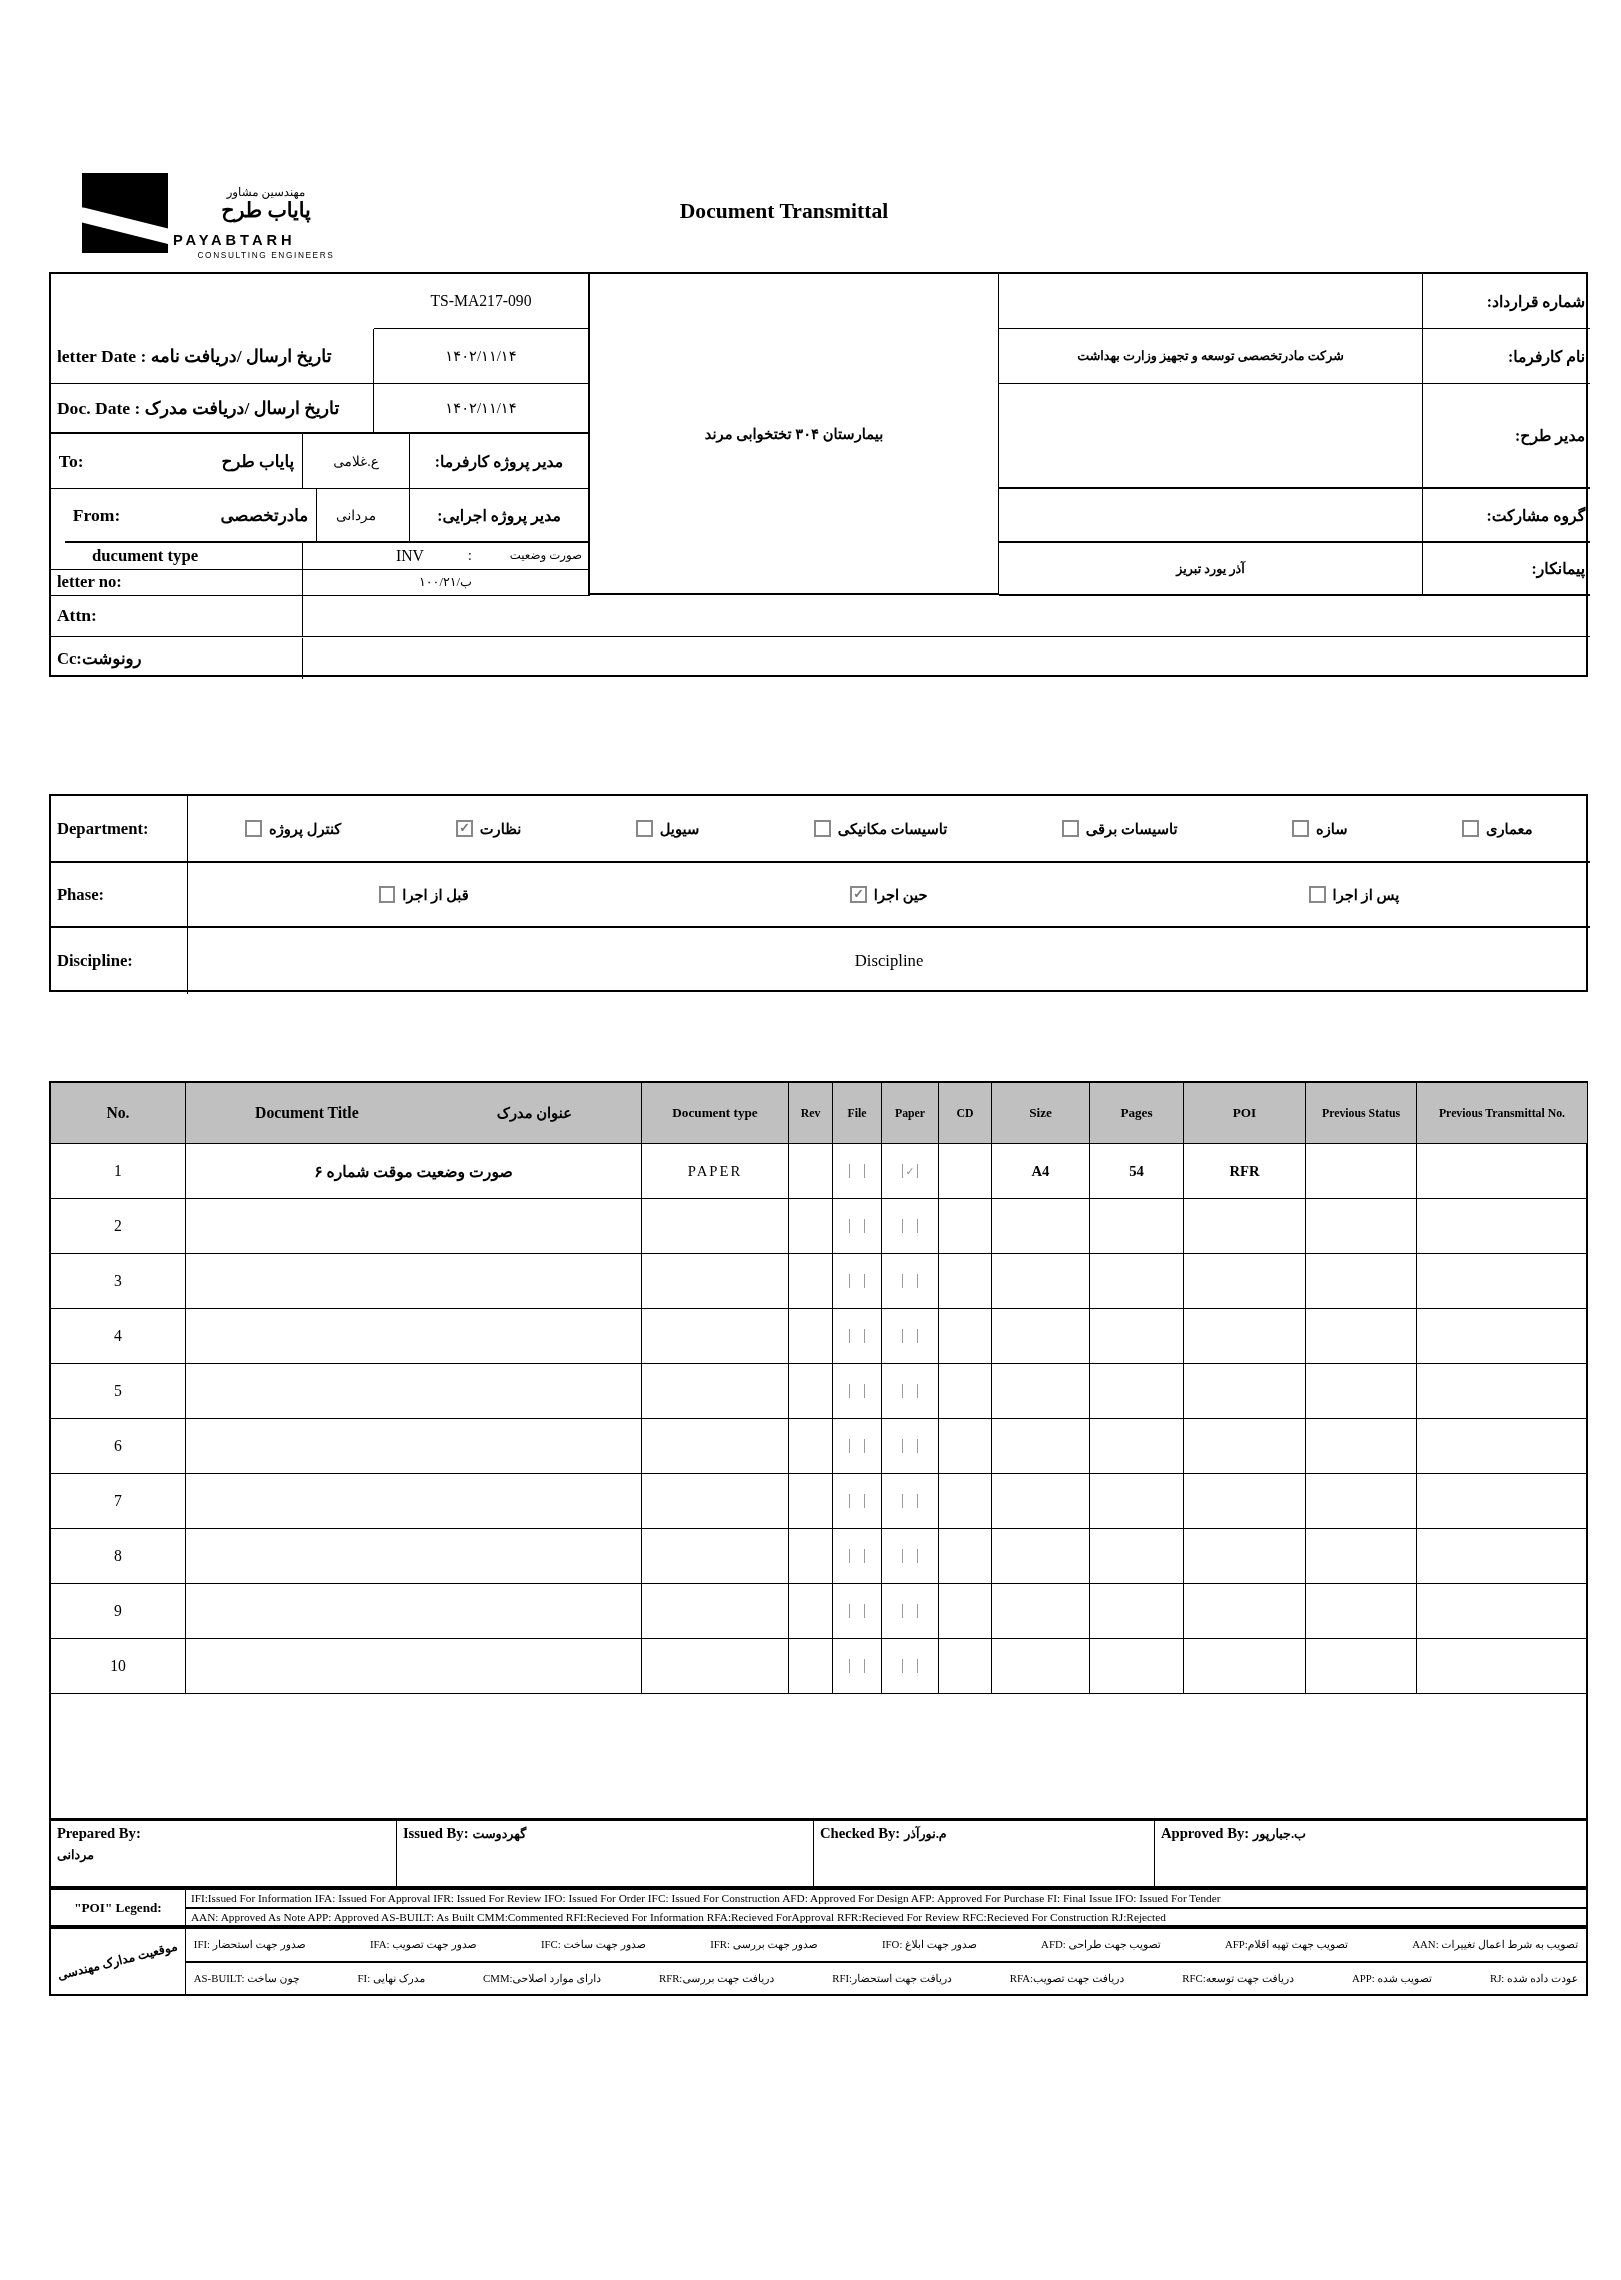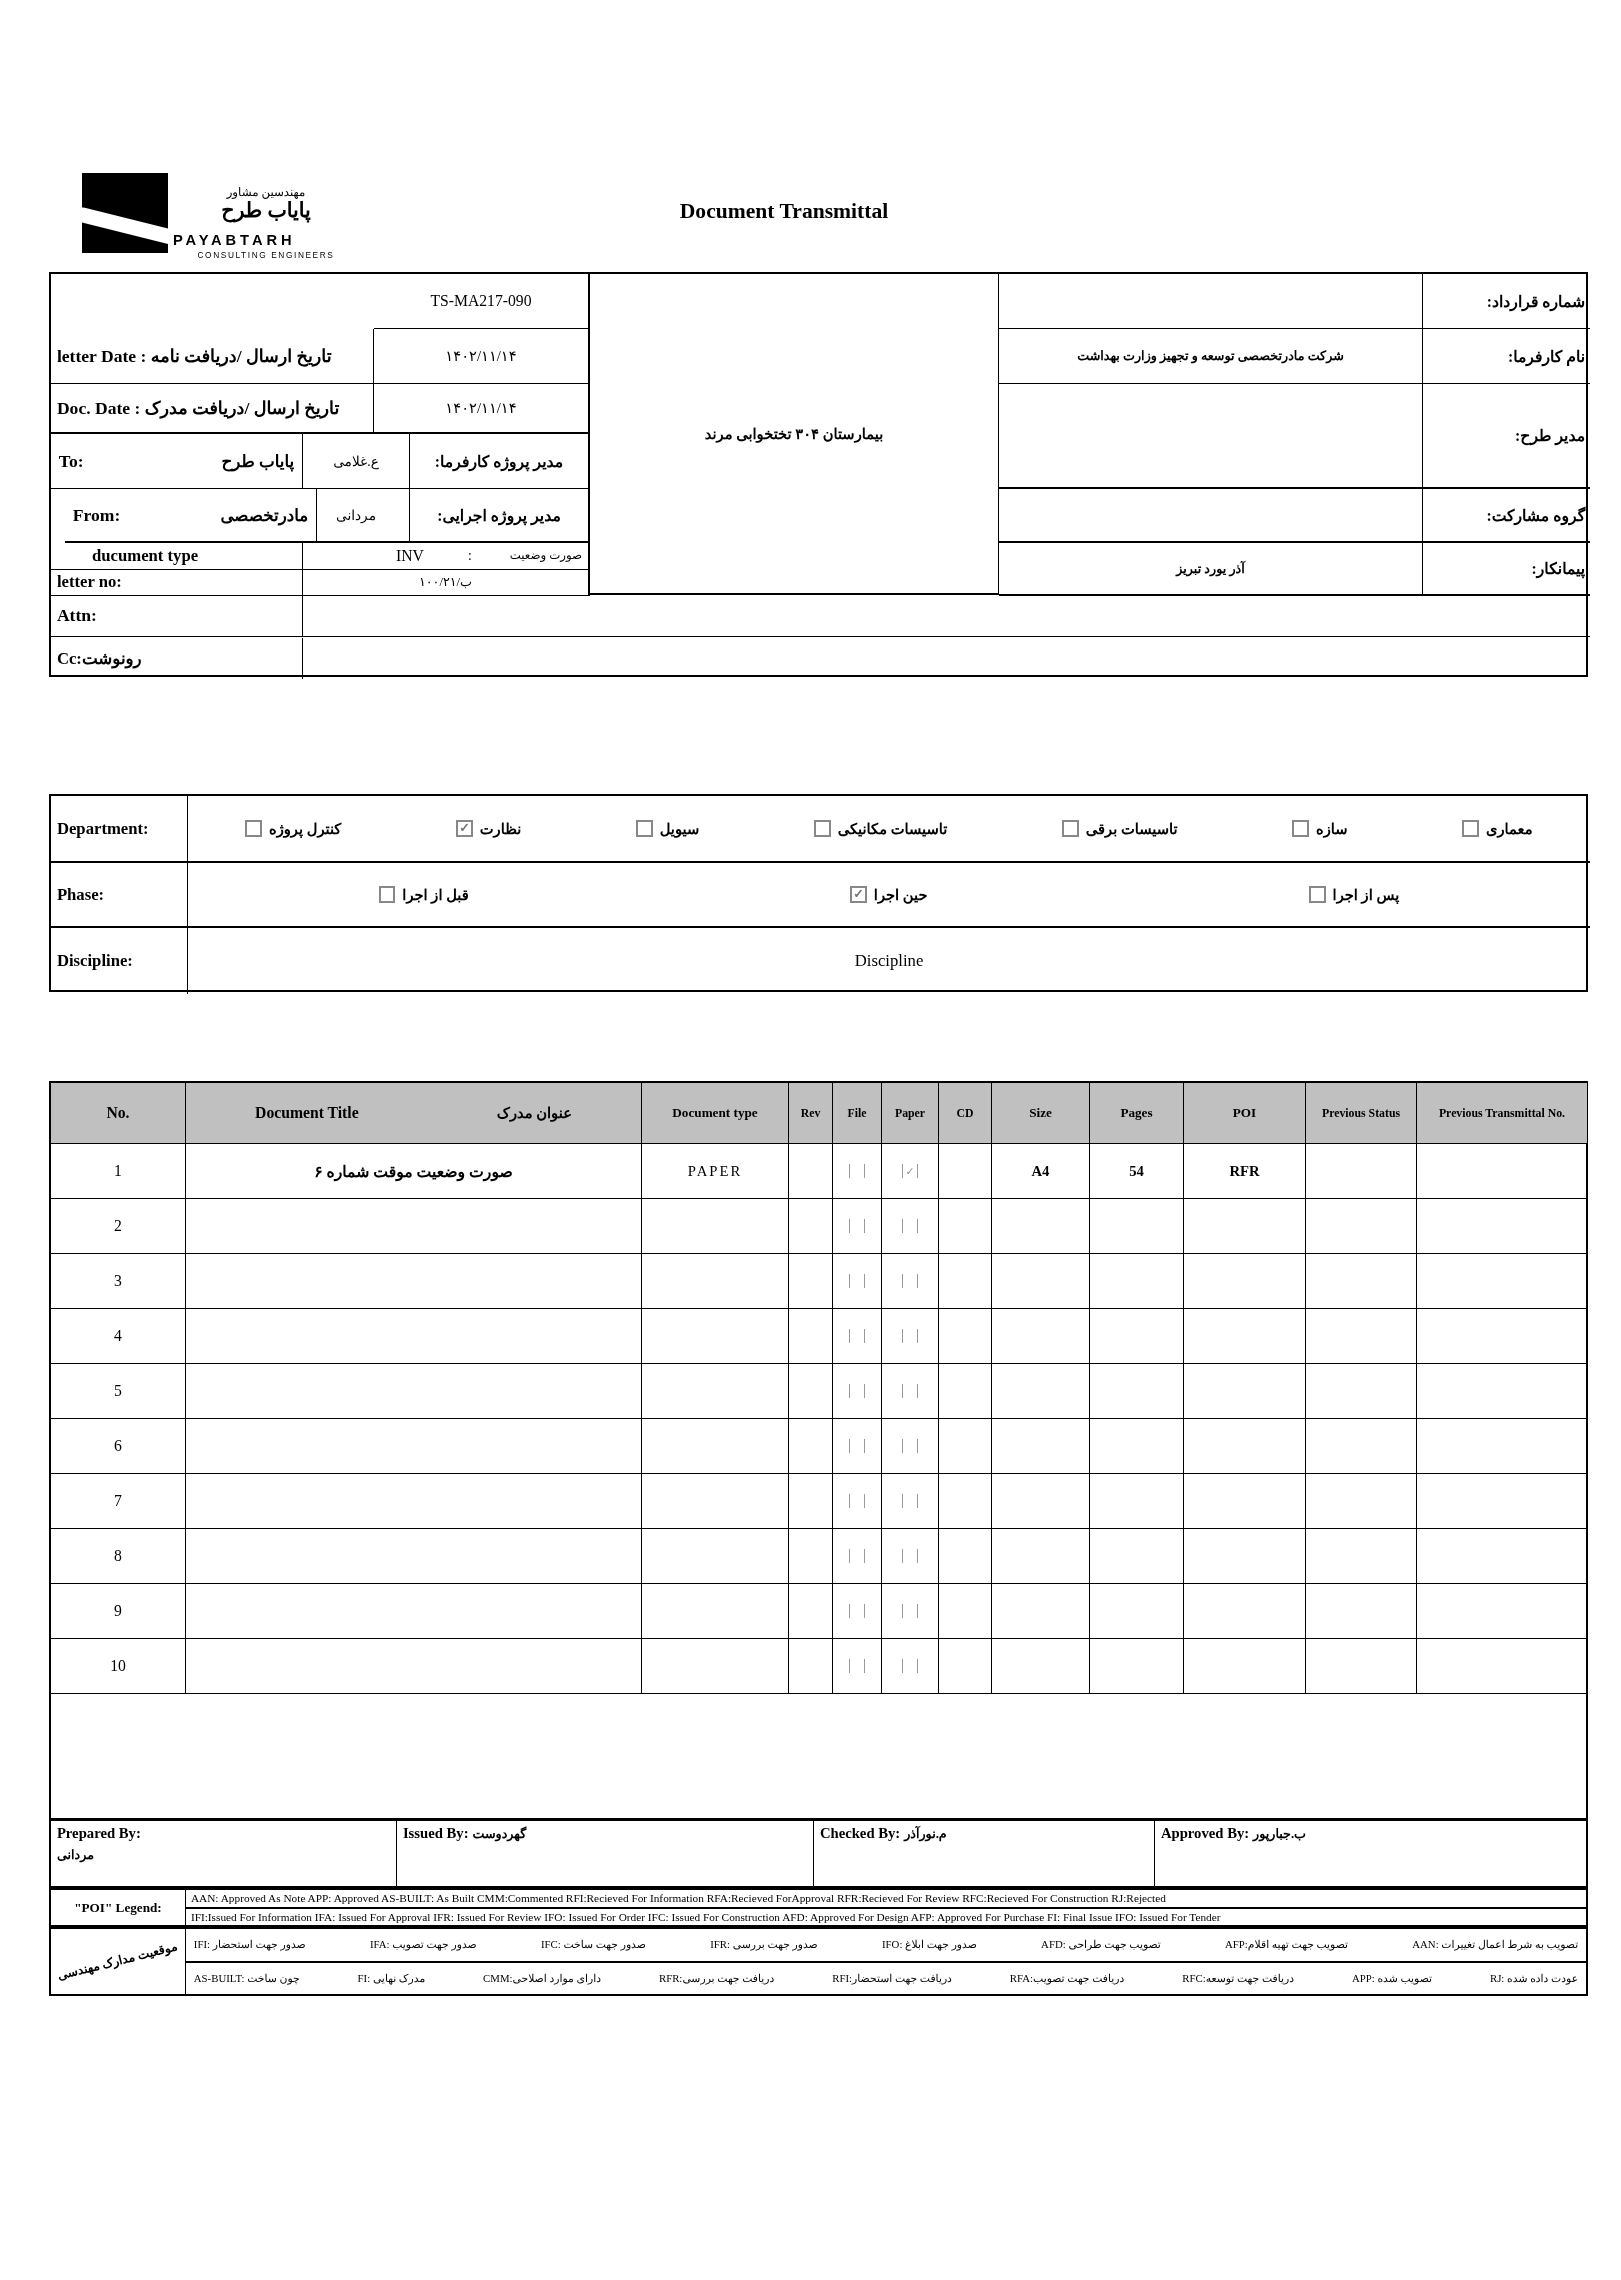--- a/index.html
+++ b/index.html
@@ -385,22 +385,22 @@
   </div>
   <div style="width:431px;">
     <span class="sig-label">Approved By:</span>
     <span class="sig-name">ب.جبارپور</span>
   </div>
 </div>
 
 <div class="poi">
   <div class="poi-label">"POI" Legend:</div>
   <div class="poi-lines">
+    <div class="poi-line">IFI:Issued For Information  IFA: Issued For Approval  IFR: Issued For Review   IFO: Issued For Order  IFC: Issued For Construction AFD: Approved For Design AFP: Approved For Purchase   FI: Final Issue  IFO: Issued For Tender</div>
     <div class="poi-line">AAN: Approved As Note  APP: Approved  AS-BUILT: As Built CMM:Commented  RFI:Recieved For Information   RFA:Recieved ForApproval   RFR:Recieved For Review  RFC:Recieved For Construction  RJ:Rejected</div>
-    <div class="poi-line">IFI:Issued For Information  IFA: Issued For Approval  IFR: Issued For Review   IFO: Issued For Order  IFC: Issued For Construction AFD: Approved For Design AFP: Approved For Purchase   FI: Final Issue  IFO: Issued For Tender</div>
   </div>
 </div>
 
 <div class="stat">
   <div class="stat-label">
     <span>موقعیت مدارک مهندسی</span>
   </div>
   <div class="stat-rows">
     <div class="stat-row" id="stat-row-1">
         <span>AAN: تصویب به شرط اعمال تغییرات</span>

